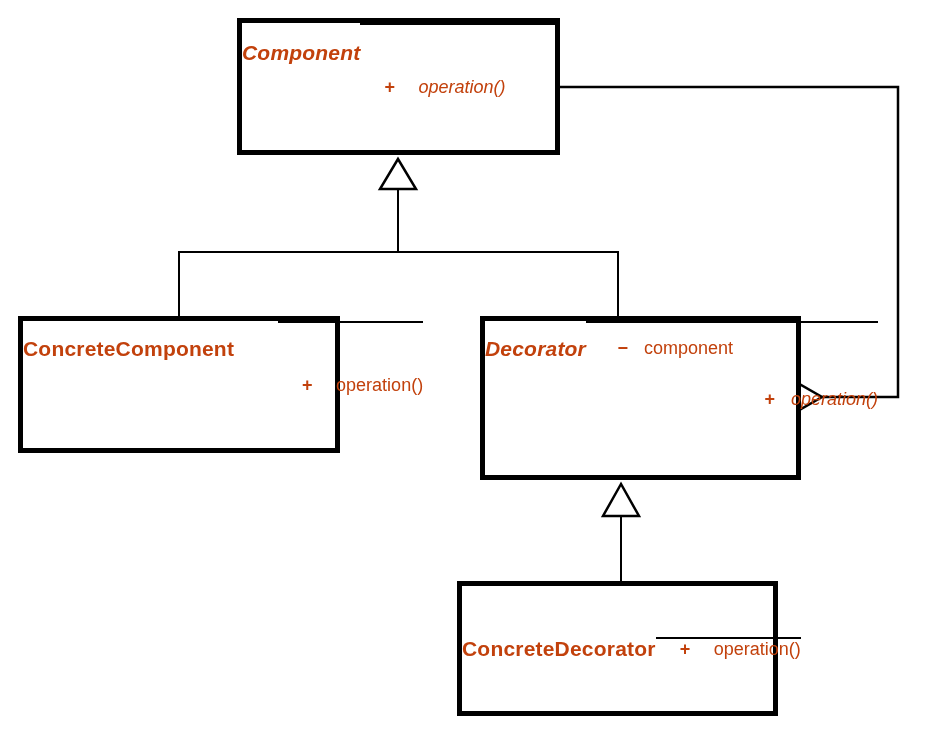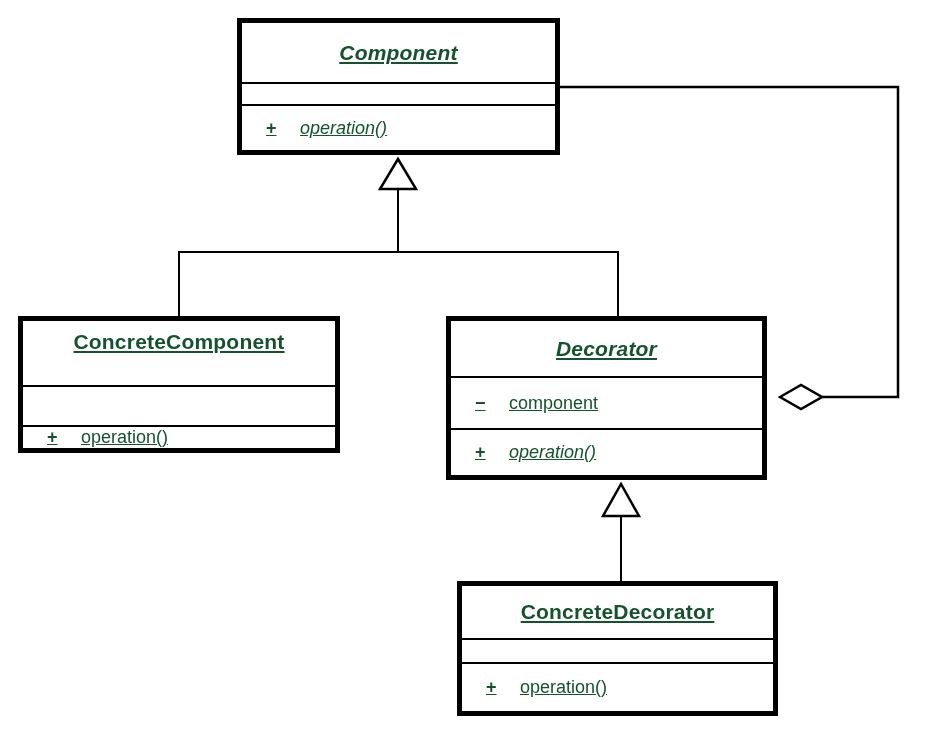--- a/index.html
+++ b/index.html
@@ -20,24 +20,22 @@
     left: 0;
     top: 0;
     z-index: 0;
   }
   .uml-class {
     position: absolute;
     box-sizing: border-box;
     background: #ffffff;
     border: 5px solid #000000;
     display: flex;
-    flex-direction: column;
     z-index: 1;
-    color: #14532d;
-    text-decoration: underline;
+    color: #c2410c;
   }
   .sec-title {
     display: flex;
     align-items: center;
     justify-content: center;
     font-size: 21px;
     font-weight: 700;
     letter-spacing: 0.2px;
   }
   .sec-attrs, .sec-ops {
@@ -103,37 +101,37 @@
     <div class="sec-title" style="height:55px;">ConcreteComponent</div>
     <div class="sec-attrs" style="height:21px;"></div>
     <div class="sec-ops">
       <div class="member">
         <span class="vis">+</span>
         <span>operation()</span>
       </div>
     </div>
   </div>
 
-  <div class="uml-class" style="left:446px; top:316px; width:321px; height:164px;">
+  <div class="uml-class" style="left:480px; top:316px; width:321px; height:164px;text-align:right;">
     <div class="sec-title italic" style="height:55px;">Decorator</div>
     <div class="sec-attrs" style="height:50px;">
       <div class="member">
         <span class="vis">−</span>
         <span>component</span>
       </div>
     </div>
     <div class="sec-ops">
       <div class="member">
         <span class="vis">+</span>
         <span class="italic">operation()</span>
       </div>
     </div>
   </div>
 
-  <div class="uml-class" style="left:457px; top:581px; width:321px; height:135px;">
+  <div class="uml-class" style="left:457px; top:581px; width:321px; height:135px;align-items:center;">
     <div class="sec-title" style="height:52px;">ConcreteDecorator</div>
     <div class="sec-attrs" style="height:22px;"></div>
     <div class="sec-ops">
       <div class="member">
         <span class="vis">+</span>
         <span>operation()</span>
       </div>
     </div>
   </div>
 

